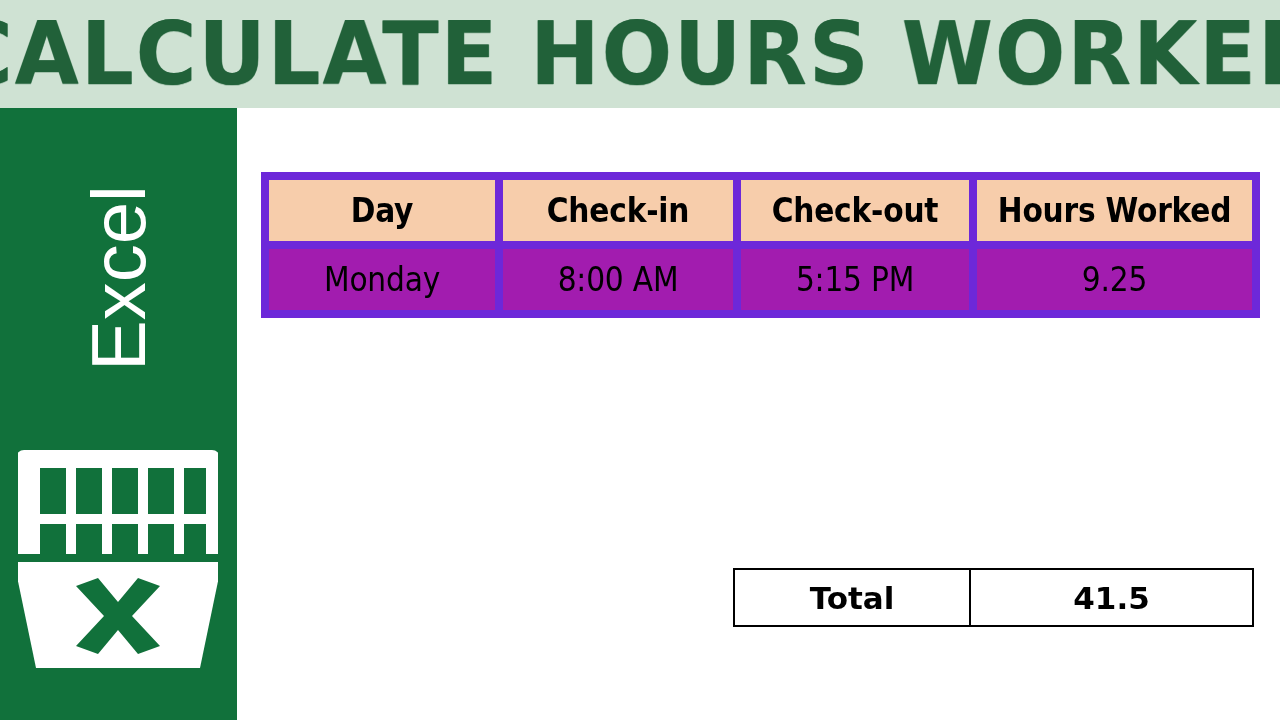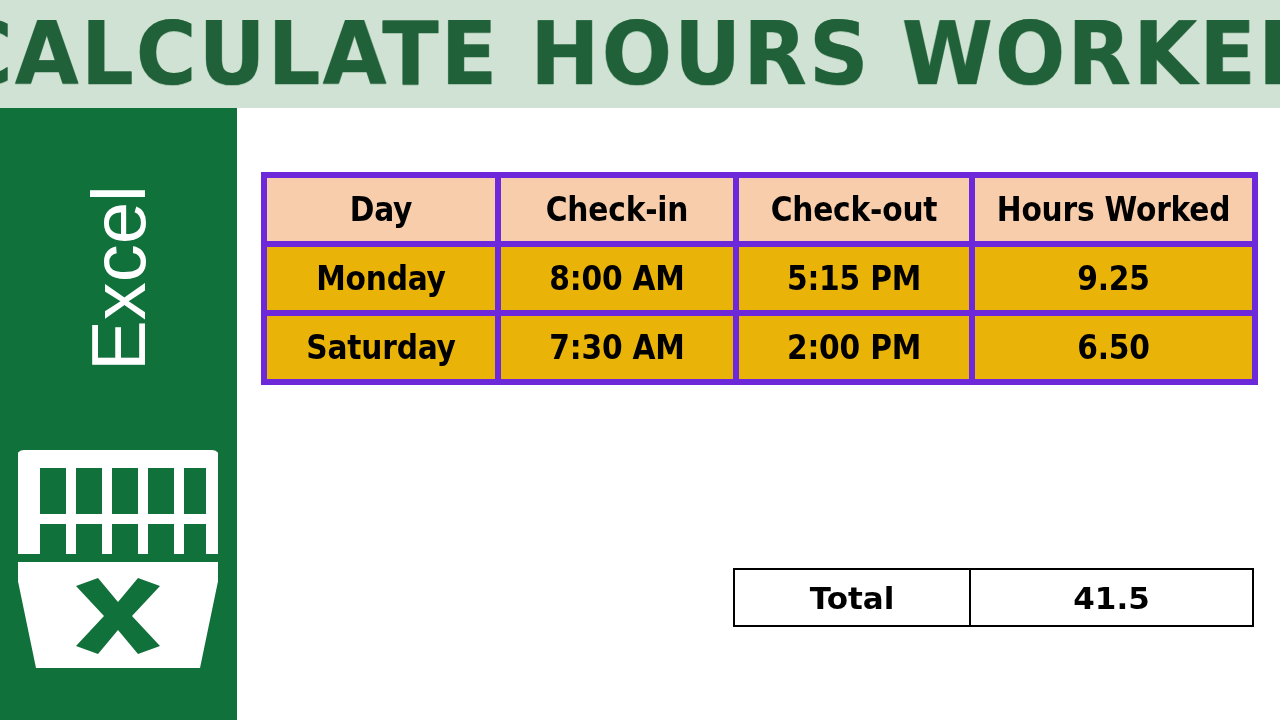--- a/index.html
+++ b/index.html
@@ -79,38 +79,38 @@
   
   #hours-table {
     position:absolute;
     left:261px; top:172px;
     width:991px;
     border-collapse:collapse;
     table-layout:fixed;
   }
   #hours-table th,
   #hours-table td {
-    border:6px solid #6d28d9;
+    border:8px solid #6d28d9;
     height:69px;
     text-align:center;
     vertical-align:middle;
     font-family:"DejaVu Sans Condensed","Liberation Sans Narrow","Liberation Sans", sans-serif;
     color:#000000;
     padding:0;
   }
   #hours-table th {
     background:#f7cdab;
     font-size:33px;
     font-weight:bold;
     letter-spacing:-0.2px;
   }
   #hours-table td {
-    background:#eab308;
+    background:#a21caf;
     font-size:33px;
-    font-weight:700;
+    font-weight:400;
     letter-spacing:-0.2px;
   }
   .col-day       { width:234px; }
   .col-checkin   { width:238px; }
   .col-checkout  { width:236px;margin-top:28px; }
   .col-hours     { width:283px; }
 
   
   #total-table {
     position:absolute;
@@ -179,26 +179,20 @@
         <th class="col-hours">Hours Worked</th>
       </tr>
     </thead>
     <tbody>
       <tr>
         <td>Monday</td>
         <td>8:00 AM</td>
         <td>5:15 PM</td>
         <td>9.25</td>
       </tr>
-      <tr>
-        <td>Saturday</td>
-        <td>7:30 AM</td>
-        <td>2:00 PM</td>
-        <td>6.50</td>
-      </tr>
     </tbody>
   </table>
 
   <table id="total-table">
     <tbody>
       <tr>
         <td class="col-total-label">Total</td>
         <td class="col-total-value">41.5</td>
       </tr>
     </tbody>

